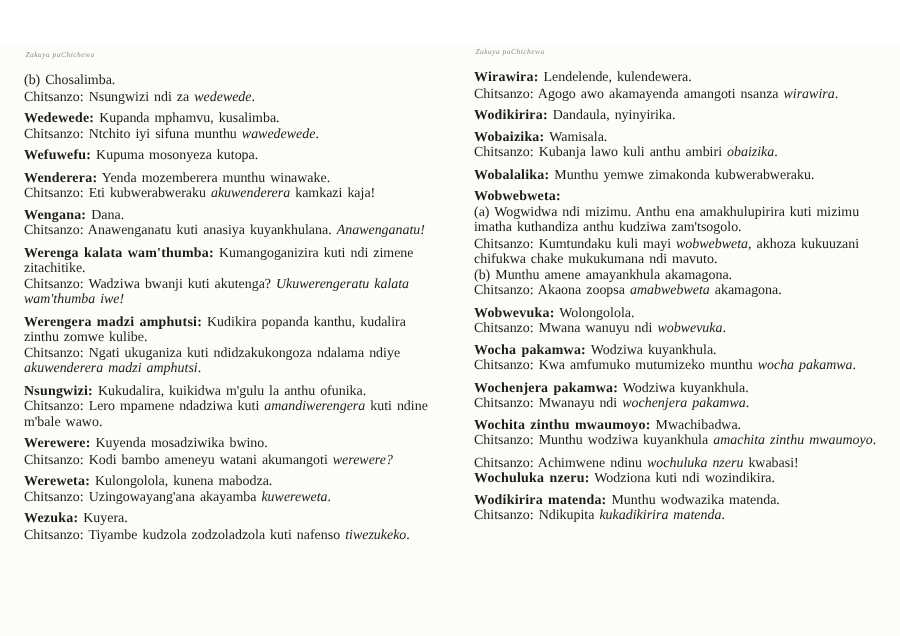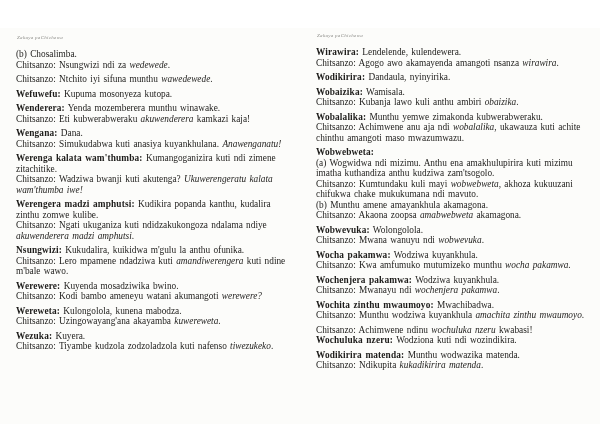--- a/index.html
+++ b/index.html
@@ -40,32 +40,33 @@
 <div class="book">
 
   <section class="page page-left">
     <div class="running-head">Zakuya paChichewa</div>
     <div class="entries">
         <div class="entry">
           <div class="para"><span class="r-n">(b) Chosalimba.</span></div>
           <div class="para"><span class="r-n">Chitsanzo: Nsungwizi ndi za </span><span class="r-i">wedewede</span><span class="r-n">.</span></div>
         </div>
         <div class="entry">
+          <div class="para"><span class="r-b">Wedewede:</span><span class="r-n"> Kupanda mphamvu, kusalimba.</span></div>
           <div class="para"><span class="r-n">Chitsanzo: Ntchito iyi sifuna munthu </span><span class="r-i">wawedewede</span><span class="r-n">.</span></div>
         </div>
         <div class="entry">
           <div class="para"><span class="r-b">Wefuwefu:</span><span class="r-n"> Kupuma mosonyeza kutopa.</span></div>
         </div>
         <div class="entry">
           <div class="para"><span class="r-b">Wenderera:</span><span class="r-n"> Yenda mozemberera munthu winawake.</span></div>
           <div class="para"><span class="r-n">Chitsanzo: Eti kubwerabweraku </span><span class="r-i">akuwenderera</span><span class="r-n"> kamkazi kaja!</span></div>
         </div>
         <div class="entry">
           <div class="para"><span class="r-b">Wengana:</span><span class="r-n"> Dana.</span></div>
-          <div class="para"><span class="r-n">Chitsanzo: Simukudabwa kuti anasiya kuyankhulana. </span><span class="r-i">Anawenganatu!</span></div>
+          <div class="para"><span class="r-n">Chitsanzo: Anawenganatu kuti anasiya kuyankhulana. </span><span class="r-i">Anawenganatu!</span></div>
         </div>
         <div class="entry">
           <div class="para"><span class="r-b">Werenga kalata wam'thumba:</span><span class="r-n"> Kumangoganizira kuti ndi zimene zitachitike.</span></div>
           <div class="para"><span class="r-n">Chitsanzo: Wadziwa bwanji kuti akutenga? </span><span class="r-i">Ukuwerengeratu kalata wam'thumba iwe!</span></div>
         </div>
         <div class="entry">
           <div class="para"><span class="r-b">Werengera madzi amphutsi:</span><span class="r-n"> Kudikira popanda kanthu, kudalira zinthu zomwe kulibe.</span></div>
           <div class="para"><span class="r-n">Chitsanzo: Ngati ukuganiza kuti ndidzakukongoza ndalama ndiye </span><span class="r-i">akuwenderera madzi amphutsi</span><span class="r-n">.</span></div>
         </div>
         <div class="entry">
@@ -97,21 +98,20 @@
         </div>
         <div class="entry">
           <div class="para"><span class="r-b">Wodikirira:</span><span class="r-n"> Dandaula, nyinyirika.</span></div>
         </div>
         <div class="entry">
           <div class="para"><span class="r-b">Wobaizika:</span><span class="r-n"> Wamisala.</span></div>
           <div class="para"><span class="r-n">Chitsanzo: Kubanja lawo kuli anthu ambiri </span><span class="r-i">obaizika</span><span class="r-n">.</span></div>
         </div>
         <div class="entry">
           <div class="para"><span class="r-b">Wobalalika:</span><span class="r-n"> Munthu yemwe zimakonda kubwerabweraku.</span></div>
-          <div class="para"><span class="r-n">Chitsanzo: Achimwene anu aja ndi </span><span class="r-i">wobalalika</span><span class="r-n">, ukawauza kuti achite chinthu amangoti maso mwazumwazu.</span></div>
         </div>
         <div class="entry">
           <div class="para"><span class="r-b">Wobwebweta:</span></div>
           <div class="para"><span class="r-n">(a) Wogwidwa ndi mizimu. Anthu ena amakhulupirira kuti mizimu imatha kuthandiza anthu kudziwa zam'tsogolo.</span></div>
           <div class="para"><span class="r-n">Chitsanzo: Kumtundaku kuli mayi </span><span class="r-i">wobwebweta</span><span class="r-n">, akhoza kukuuzani chifukwa chake mukukumana ndi mavuto.</span></div>
           <div class="para"><span class="r-n">(b) Munthu amene amayankhula akamagona.</span></div>
           <div class="para"><span class="r-n">Chitsanzo: Akaona zoopsa </span><span class="r-i">amabwebweta</span><span class="r-n"> akamagona.</span></div>
         </div>
         <div class="entry">
           <div class="para"><span class="r-b">Wobwevuka:</span><span class="r-n"> Wolongolola.</span></div>

